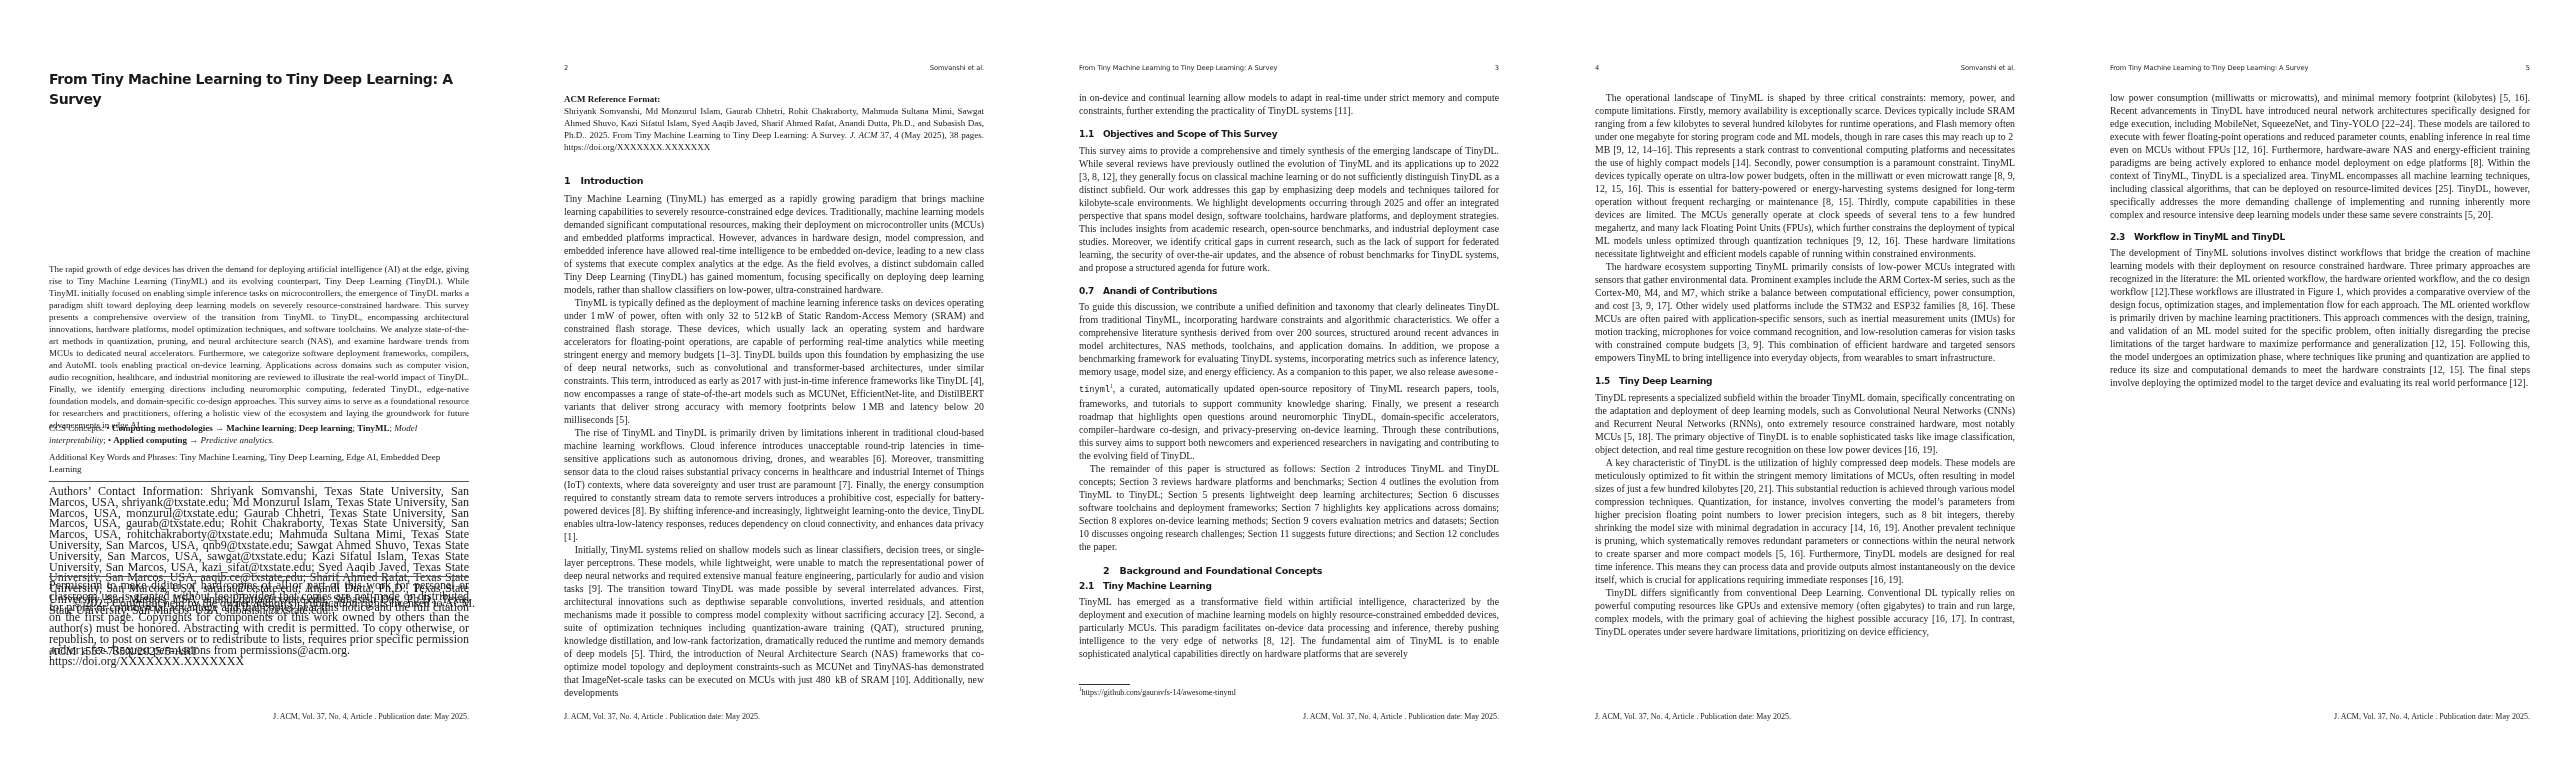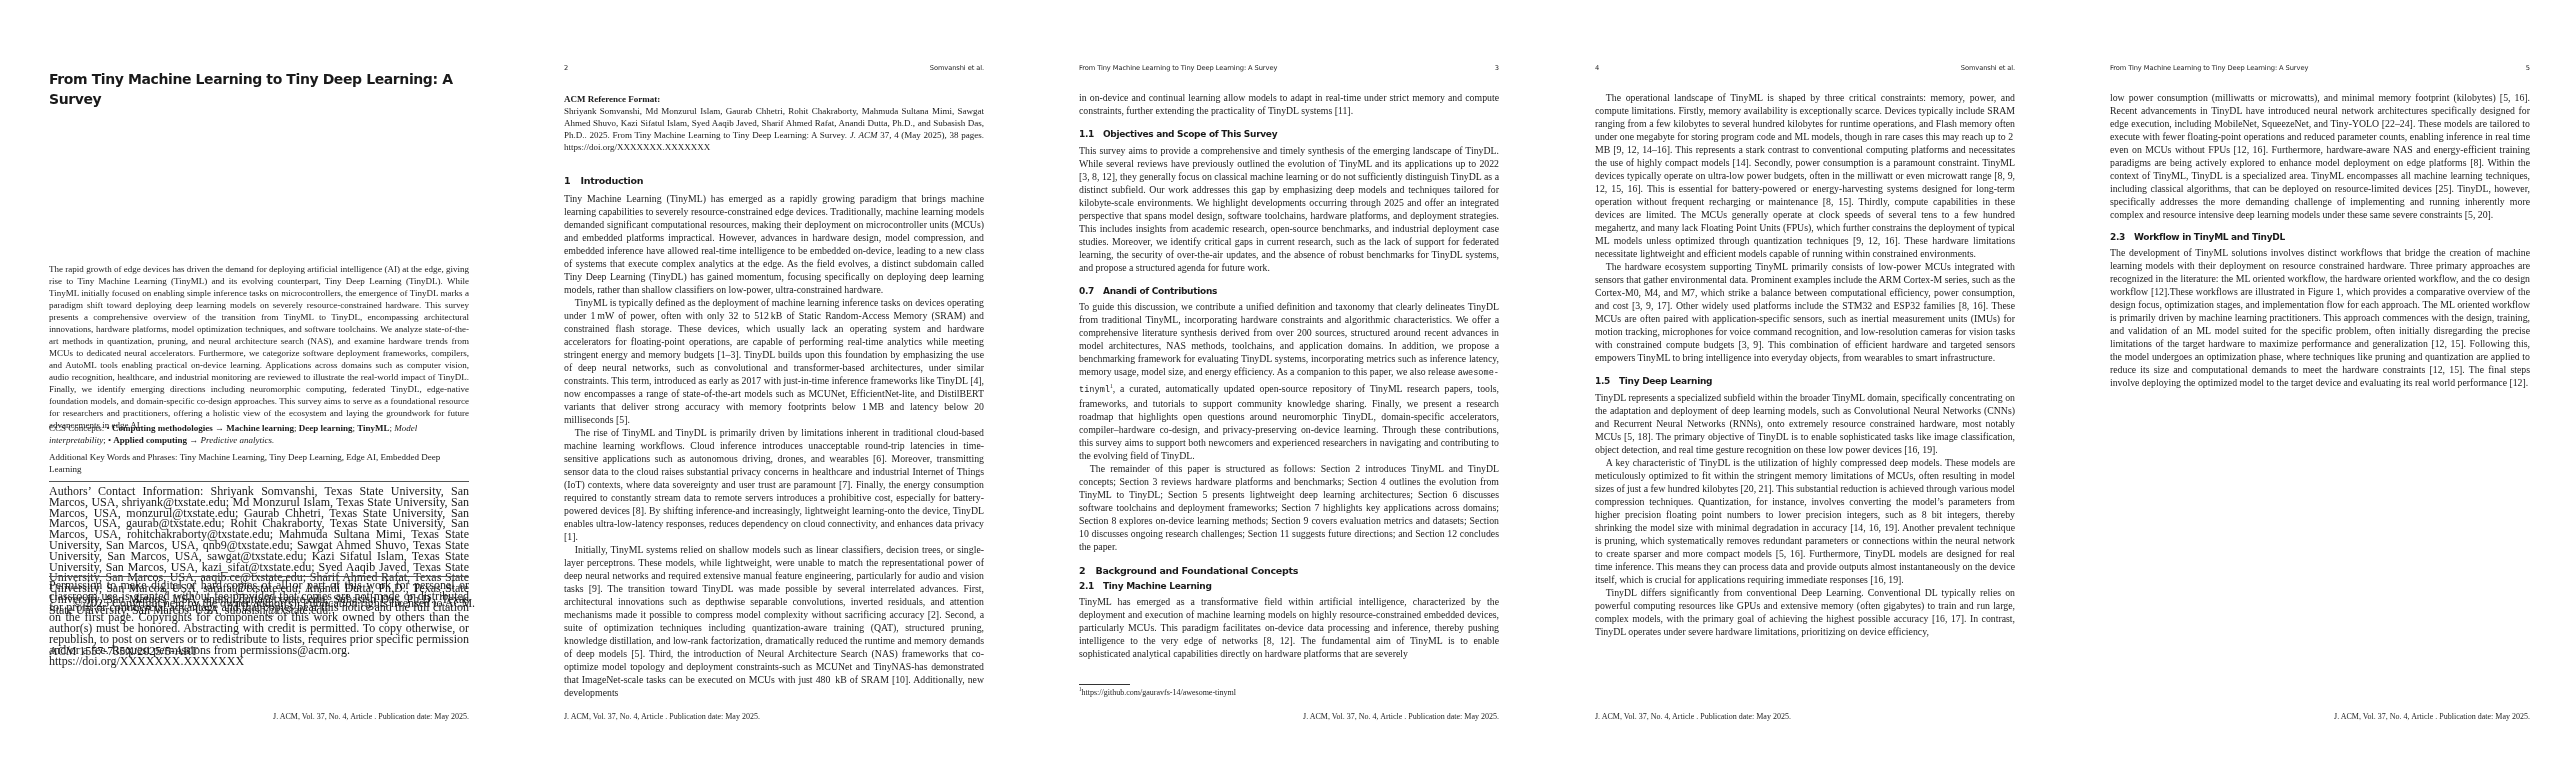--- a/index.html
+++ b/index.html
@@ -86,21 +86,21 @@
     <span>From Tiny Machine Learning to Tiny Deep Learning: A Survey</span>
     <span>3</span>
   </div>
   <div class="col" style="top:91px;">
     <p class="txt">in on-device and continual learning allow models to adapt in real-time under strict memory and compute constraints, further extending the practicality of TinyDL systems [11].</p>
     <h3 class="sub" style="margin-top:11.4px;"><span class="num">1.1</span><span>Objectives and Scope of This Survey</span></h3>
     <p class="txt" style="margin-top:2.5px;">This survey aims to provide a comprehensive and timely synthesis of the emerging landscape of TinyDL. While several reviews have previously outlined the evolution of TinyML and its applications up to 2022 [3, 8, 12], they generally focus on classical machine learning or do not sufficiently distinguish TinyDL as a distinct subfield. Our work addresses this gap by emphasizing deep models and techniques tailored for kilobyte-scale environments. We highlight developments occurring through 2025 and offer an integrated perspective that spans model design, software toolchains, hardware platforms, and deployment strategies. This includes insights from academic research, open-source benchmarks, and industrial deployment case studies. Moreover, we identify critical gaps in current research, such as the lack of support for federated learning, the security of over-the-air updates, and the absence of robust benchmarks for TinyDL systems, and propose a structured agenda for future work.</p>
     <h3 class="sub" style="margin-top:11.4px;"><span class="num">0.7</span><span>Anandi of Contributions</span></h3>
     <p class="txt" style="margin-top:2.5px;"><span>To guide this discussion, we contribute a unified definition and taxonomy that clearly delineates TinyDL from traditional TinyML, incorporating hardware constraints and algorithmic characteristics. We offer a comprehensive literature synthesis derived from over 200 sources, structured around recent advances in model architectures, NAS methods, toolchains, and application domains. In addition, we propose a benchmarking framework for evaluating TinyDL systems, incorporating metrics such as inference latency, memory usage, model size, and energy efficiency. As a companion to this paper, we also release </span><span class="mono">awesome-tinyml</span><sup style="font-size:5.7px;">1</sup><span>, a curated, automatically updated open-source repository of TinyML research papers, tools, frameworks, and tutorials to support community knowledge sharing. Finally, we present a research roadmap that highlights open questions around neuromorphic TinyDL, domain-specific accelerators, compiler–hardware co-design, and privacy-preserving on-device learning. Through these contributions, this survey aims to support both newcomers and experienced researchers in navigating and contributing to the evolving field of TinyDL.</span></p>
     <p class="txt ind">The remainder of this paper is structured as follows: Section 2 introduces TinyML and TinyDL concepts; Section 3 reviews hardware platforms and benchmarks; Section 4 outlines the evolution from TinyML to TinyDL; Section 5 presents lightweight deep learning architectures; Section 6 discusses software toolchains and deployment frameworks; Section 7 highlights key applications across domains; Section 8 explores on-device learning methods; Section 9 covers evaluation metrics and datasets; Section 10 discusses ongoing research challenges; Section 11 suggests future directions; and Section 12 concludes the paper.</p>
-    <h2 class="sec" style="margin-top:10.2px;"><span class="num">2</span><span>Background and Foundational Concepts</span></h2>
+    <h2 class="sec" style="margin-top:10.2px;margin-left:24px;"><span class="num">2</span><span>Background and Foundational Concepts</span></h2>
     <h3 class="sub" style="margin-top:2.5px;"><span class="num">2.1</span><span>Tiny Machine Learning</span></h3>
     <p class="txt" style="margin-top:2.5px;">TinyML has emerged as a transformative field within artificial intelligence, characterized by the deployment and execution of machine learning models on highly resource-constrained embedded devices, particularly MCUs. This paradigm facilitates on-device data processing and inference, thereby pushing intelligence to the very edge of networks [8, 12]. The fundamental aim of TinyML is to enable sophisticated analytical capabilities directly on hardware platforms that are severely</p>
   </div>
   <div class="fnrule col" style="top:684px; width:51px;"></div>
   <div class="col fn" style="top:686px;"><sup style="font-size:5.1px;">1</sup><span>https://github.com/gauravfs-14/awesome-tinyml</span></div>
   <div class="runfoot right">J. ACM, Vol. 37, No. 4, Article . Publication date: May 2025.</div>
 </div>
 
 <div class="page p4">
   <div class="runhead">

